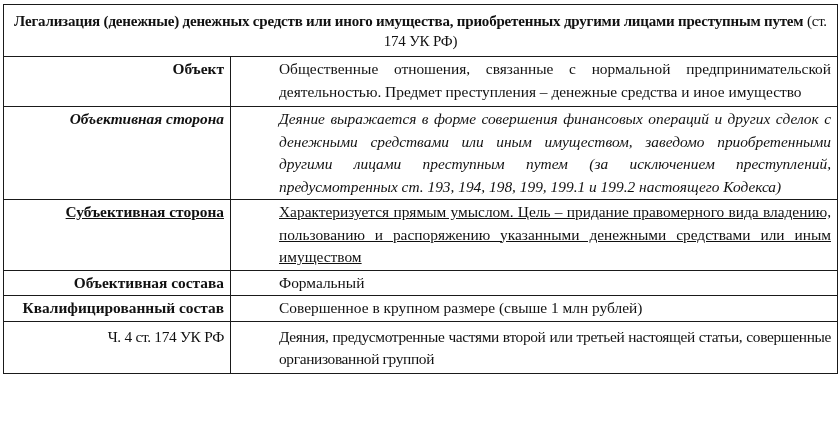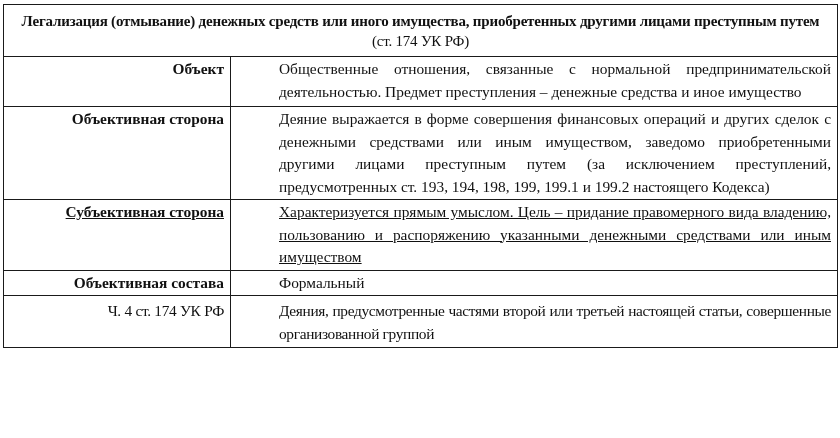--- a/index.html
+++ b/index.html
@@ -52,41 +52,41 @@
       font-weight: normal;
     }
     td.value {
       text-align: justify;
       padding-left: 48px;
     }
     .line-block {
       display: block;
     }
     tr.row-object td { height: 47px; }
-    tr.row-objside td { height: 88px; }
+    tr.row-objside td { height: 88px; font-style: italic; }
     tr.row-subject td { height: 22px; }
     tr.row-subjside td { height: 64px; text-decoration: underline; }
     tr.row-construct td { height: 22px; }
     tr.row-qual td { height: 22px; }
     tr.row-special td { height: 42px; }
     tr.row-part4 td { height: 46px; padding-top: 4px; }
     tr.row-part4 td.value { letter-spacing: -0.35px; }
     tr.row-part4 td.label { letter-spacing: -0.3px; }
   </style>
 </head>
 <body>
 
 <table class="doc-table">
   <colgroup>
     <col class="c1">
     <col class="c2">
   </colgroup>
   <tbody>
       <tr>
-    <th class="title-cell" colspan="2"><span>Легализация (отмывание) денежных средств или иного имущества, приобретенных другими лицами преступным путем</span><span class="normal"> (ст. 174 УК РФ)</span></th>
+    <th class="title-cell" colspan="2"><span>Легализация (денежные) денежных средств или иного имущества, приобретенных другими лицами преступным путем</span><span class="normal"> (ст. 174 УК РФ)</span></th>
   </tr>
 
   <tr class="row-object">
     <td class="label">Объект</td>
     <td class="value">
       <span class="line-block">Общественные отношения, связанные с нормальной предпринимательской деятельностью. Предмет преступления – денежные средства и иное имущество</span>
     </td>
   </tr>
 
   <tr class="row-objside">
@@ -104,20 +104,26 @@
     </td>
   </tr>
 
   <tr class="row-construct">
     <td class="label">Объективная состава</td>
     <td class="value">
       <span class="line-block">Формальный</span>
     </td>
   </tr>
 
+  <tr class="row-qual">
+    <td class="label">Квалифицированный состав</td>
+    <td class="value">
+      <span class="line-block">Совершенное в крупном размере (свыше 1 млн рублей)</span>
+    </td>
+  </tr>
 
 
   <tr class="row-part4">
     <td class="label plain">Ч. 4 ст. 174 УК РФ</td>
     <td class="value">
       <span class="line-block">Деяния, предусмотренные частями второй или третьей настоящей статьи, совершенные организованной группой</span>
     </td>
   </tr>
 </tbody>
   </table>

